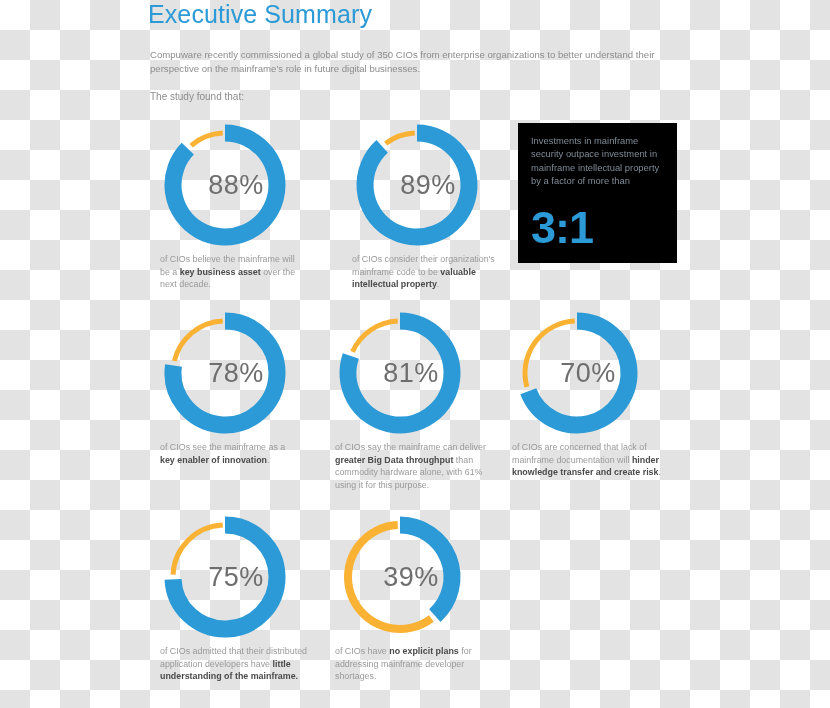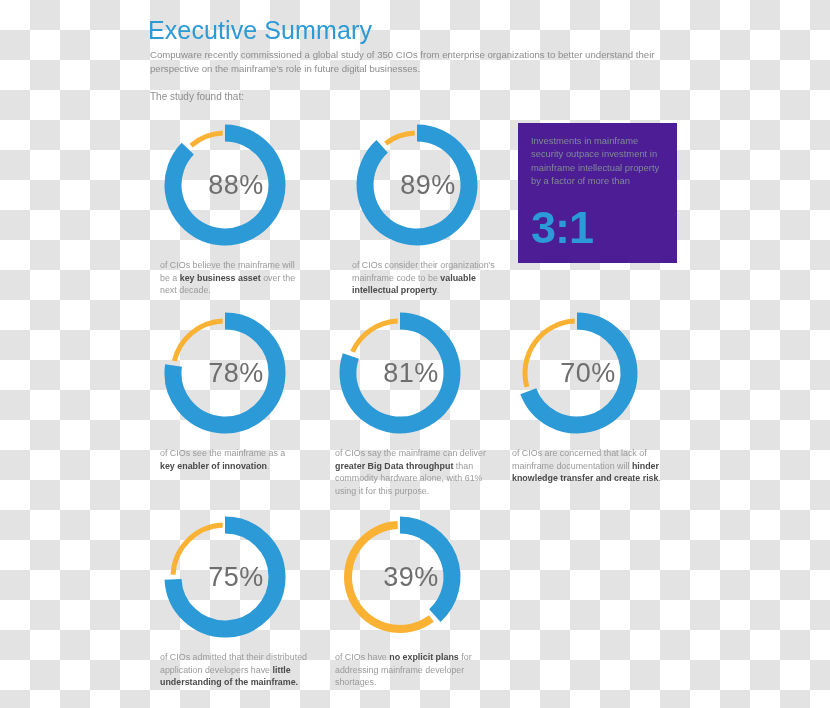--- a/index.html
+++ b/index.html
@@ -11,21 +11,21 @@
       linear-gradient(45deg, #e3e3e3 25%, transparent 25%, transparent 75%, #e3e3e3 75%),
       linear-gradient(45deg, #e3e3e3 25%, transparent 25%, transparent 75%, #e3e3e3 75%);
     background-size:60px 60px;
     background-position:0 0, 30px 30px;
     overflow:hidden;
     position:relative;
   }
   .page { position:absolute; inset:0; }
 
   #title {
-    position:absolute; left:148px; top:16px;
+    position:absolute; left:148px; top:0;
     font-size:25px; color:#2b9ad6; font-weight:400;
     letter-spacing:.1px; white-space:nowrap;
   }
   #intro {
     position:absolute; left:150px; top:48px; width:512px;
     font-size:9.6px; line-height:13.6px; color:#8d8d8d;
   }
   #found {
     position:absolute; left:150px; top:90px;
     font-size:10px; line-height:14px; color:#8d8d8d;
@@ -34,29 +34,29 @@
   .stat { position:absolute; }
   .donut-wrap { position:relative; width:130px; height:130px; }
   .donut-wrap svg { display:block; }
   .pct {
     position:absolute; left:0; top:0; width:130px; height:130px;
     display:flex; align-items:center; justify-content:center;
     font-size:27px; color:#6e6e6e; font-weight:300;
     letter-spacing:.5px; padding-left:22px; box-sizing:border-box;
   }
   .caption {
-    margin-top:9px; width:172px;
+    margin-top:3px; width:172px;
     font-size:8.9px; line-height:12.6px; color:#9a9a9a;
   }
   .caption b { color:#4a4a4a; font-weight:bold; }
 
   #callout {
     position:absolute; left:518px; top:123px;
     width:159px; height:140px;
-    background:#4c1d95; box-sizing:border-box;
+    background:#000000; box-sizing:border-box;
     padding:11px 13px 0 13px;
   }
   #callout .ctext { font-size:9.4px; line-height:13.4px; color:#7f8b96; }
   #callout .cbig {
     font-size:45px; color:#2b9ad6; font-weight:700;
     letter-spacing:-1px; margin-top:14px; line-height:52px;
   }
 </style>
 </head>
 <body>

